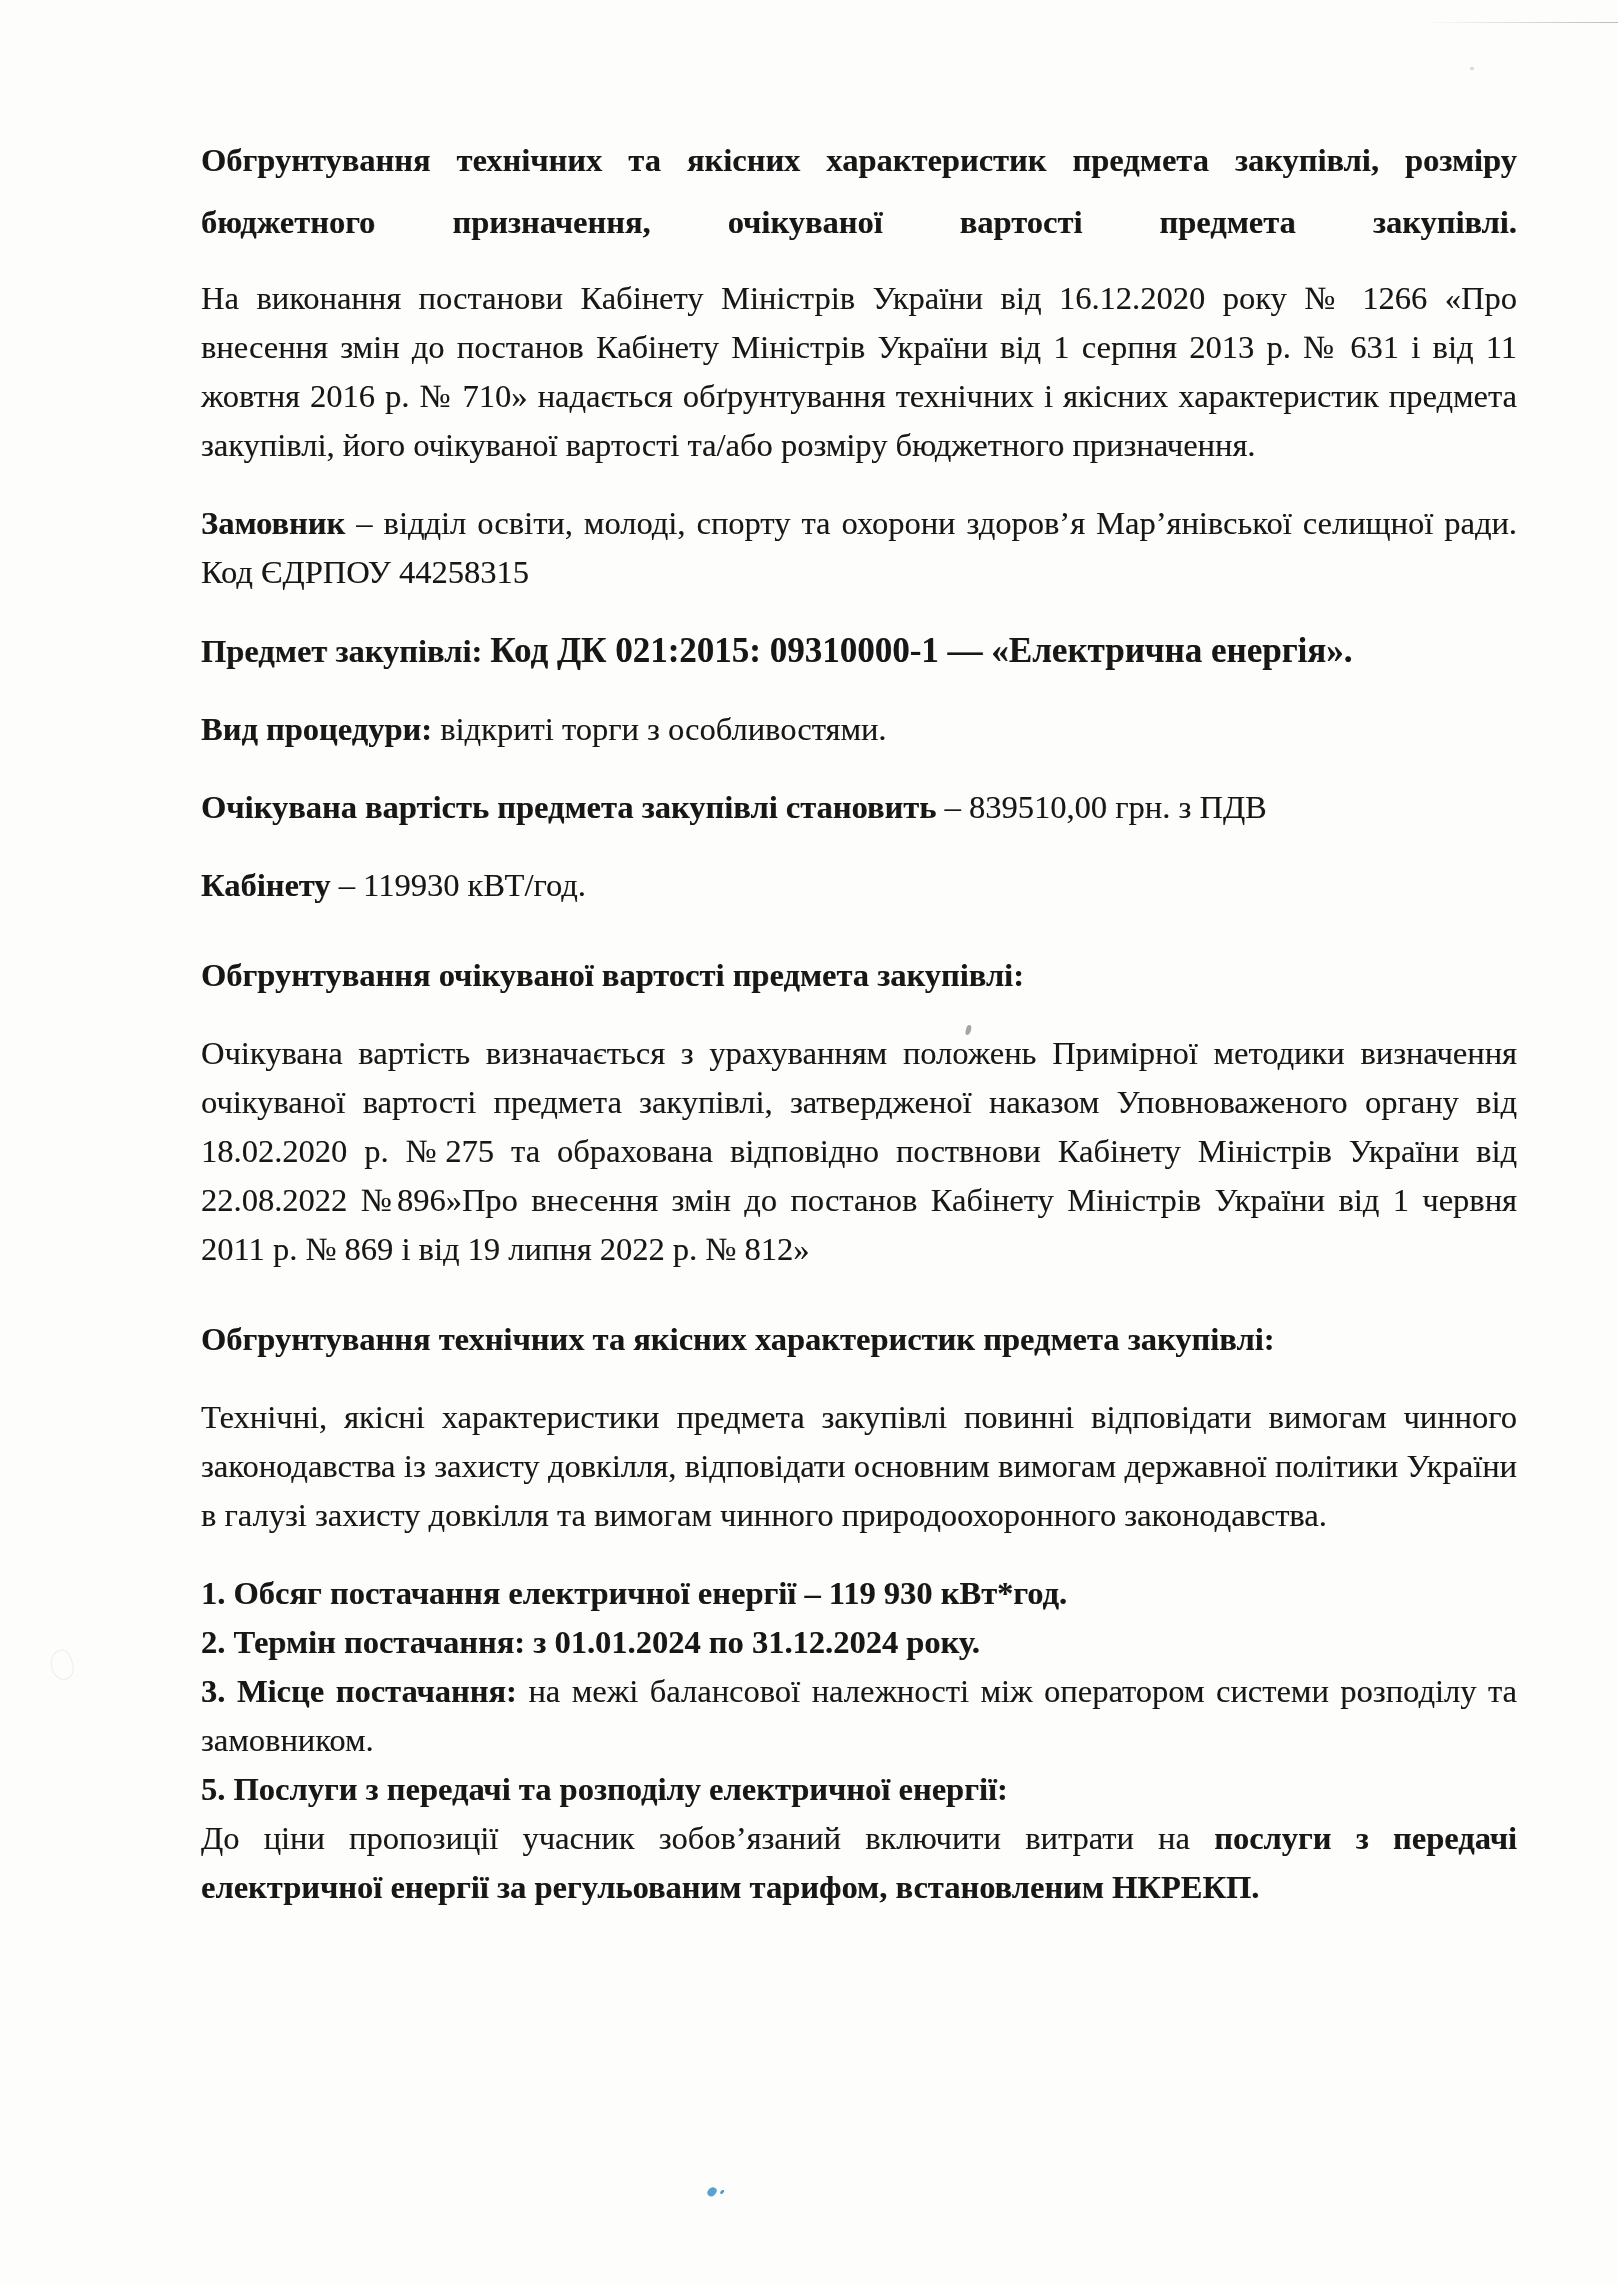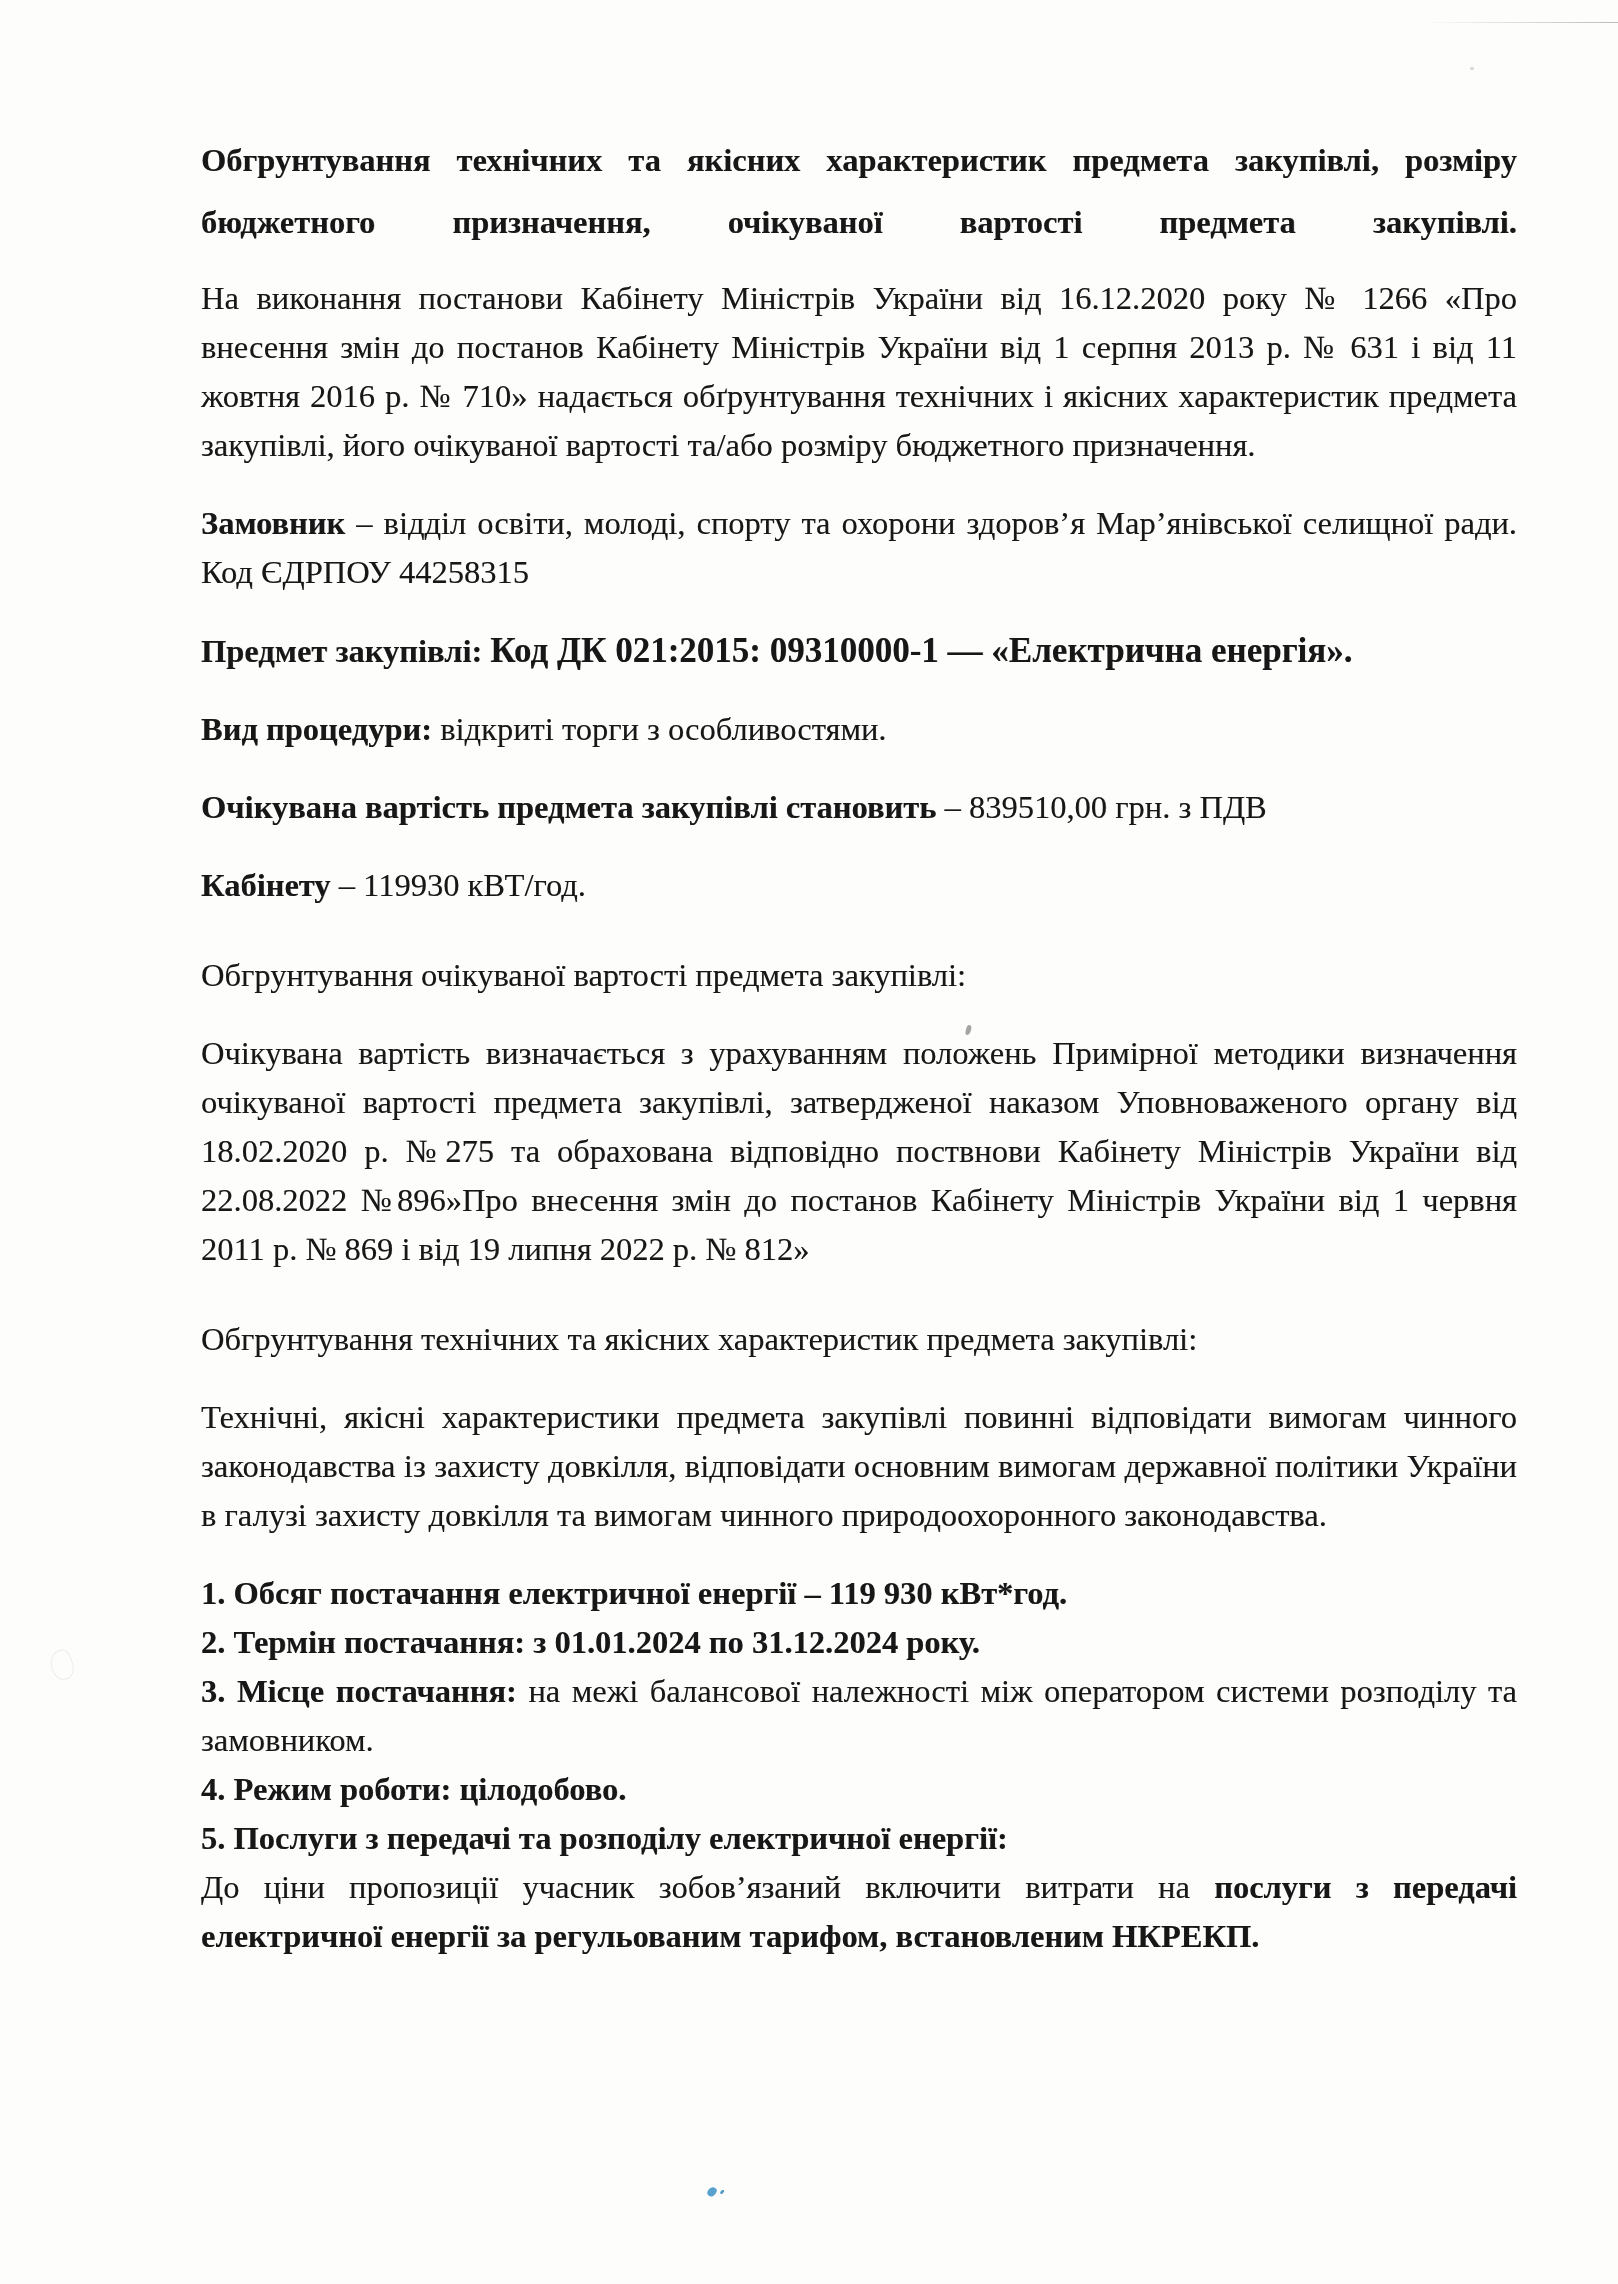--- a/index.html
+++ b/index.html
@@ -33,21 +33,21 @@
     font-weight: bold;
     line-height: 62px;
     text-align: justify;
     text-align-last: justify;
     margin-bottom: 21px;
   }
   .b { font-weight: bold; }
   .subject-code { font-weight: bold; font-size: 35px; }
   .tight-block p { margin: 0; }
   .tight-block { margin-bottom: 0; }
-  .heading { font-weight: normal; margin-top: 41px; }
+  .heading { font-weight: bold; margin-top: 41px; }
   
   .artifact { position: absolute; pointer-events: none; }
   .artifact-topline {
     top: 22px; right: 0; width: 198px; height: 1.3px;
     background: linear-gradient(to right, rgba(120,120,120,0), rgba(90,90,90,0.4));
   }
   .artifact-dot {
     top: 67px; left: 1470px; width: 3.9px; height: 3.2px;
     background: #c3c3c3; border-radius: 50%; opacity: 0.7;
   }
@@ -100,20 +100,19 @@
     <p>Очікувана вартість визначається з урахуванням положень Примірної методики визначення очікуваної вартості предмета закупівлі, затвердженої наказом Уповноваженого органу від 18.02.2020 р. №275 та обрахована відповідно поствнови Кабінету Міністрів України від 22.08.2022 №896»Про внесення змін до постанов Кабінету Міністрів України від 1 червня 2011 р. № 869 і від 19 липня 2022 р. № 812»</p>
 
     <p class="heading">Обгрунтування технічних та якісних характеристик предмета закупівлі:</p>
 
     <p>Технічні, якісні характеристики предмета закупівлі повинні відповідати вимогам чинного законодавства із захисту довкілля, відповідати основним вимогам державної політики України в галузі захисту довкілля та вимогам чинного природоохоронного законодавства.</p>
 
     <div class="tight-block">
       <p class="b">1. Обсяг постачання електричної енергії – 119 930 кВт*год.</p>
       <p class="b">2. Термін постачання: з 01.01.2024 по 31.12.2024 року.</p>
       <p><span class="b">3. Місце постачання: </span><span> на межі балансової належності між оператором системи розподілу та замовником.</span></p>
-      <p class="b">4. Режим роботи: цілодобово.</p>
       <p class="b">5. Послуги з передачі та розподілу електричної енергії:</p>
       <p><span>До ціни пропозиції учасник зобов’язаний включити витрати на </span><span class="b">послуги з передачі електричної енергії за регульованим тарифом, встановленим НКРЕКП.</span></p>
     </div>
 
   </div>
 </div>
 
 
 </body></html>

